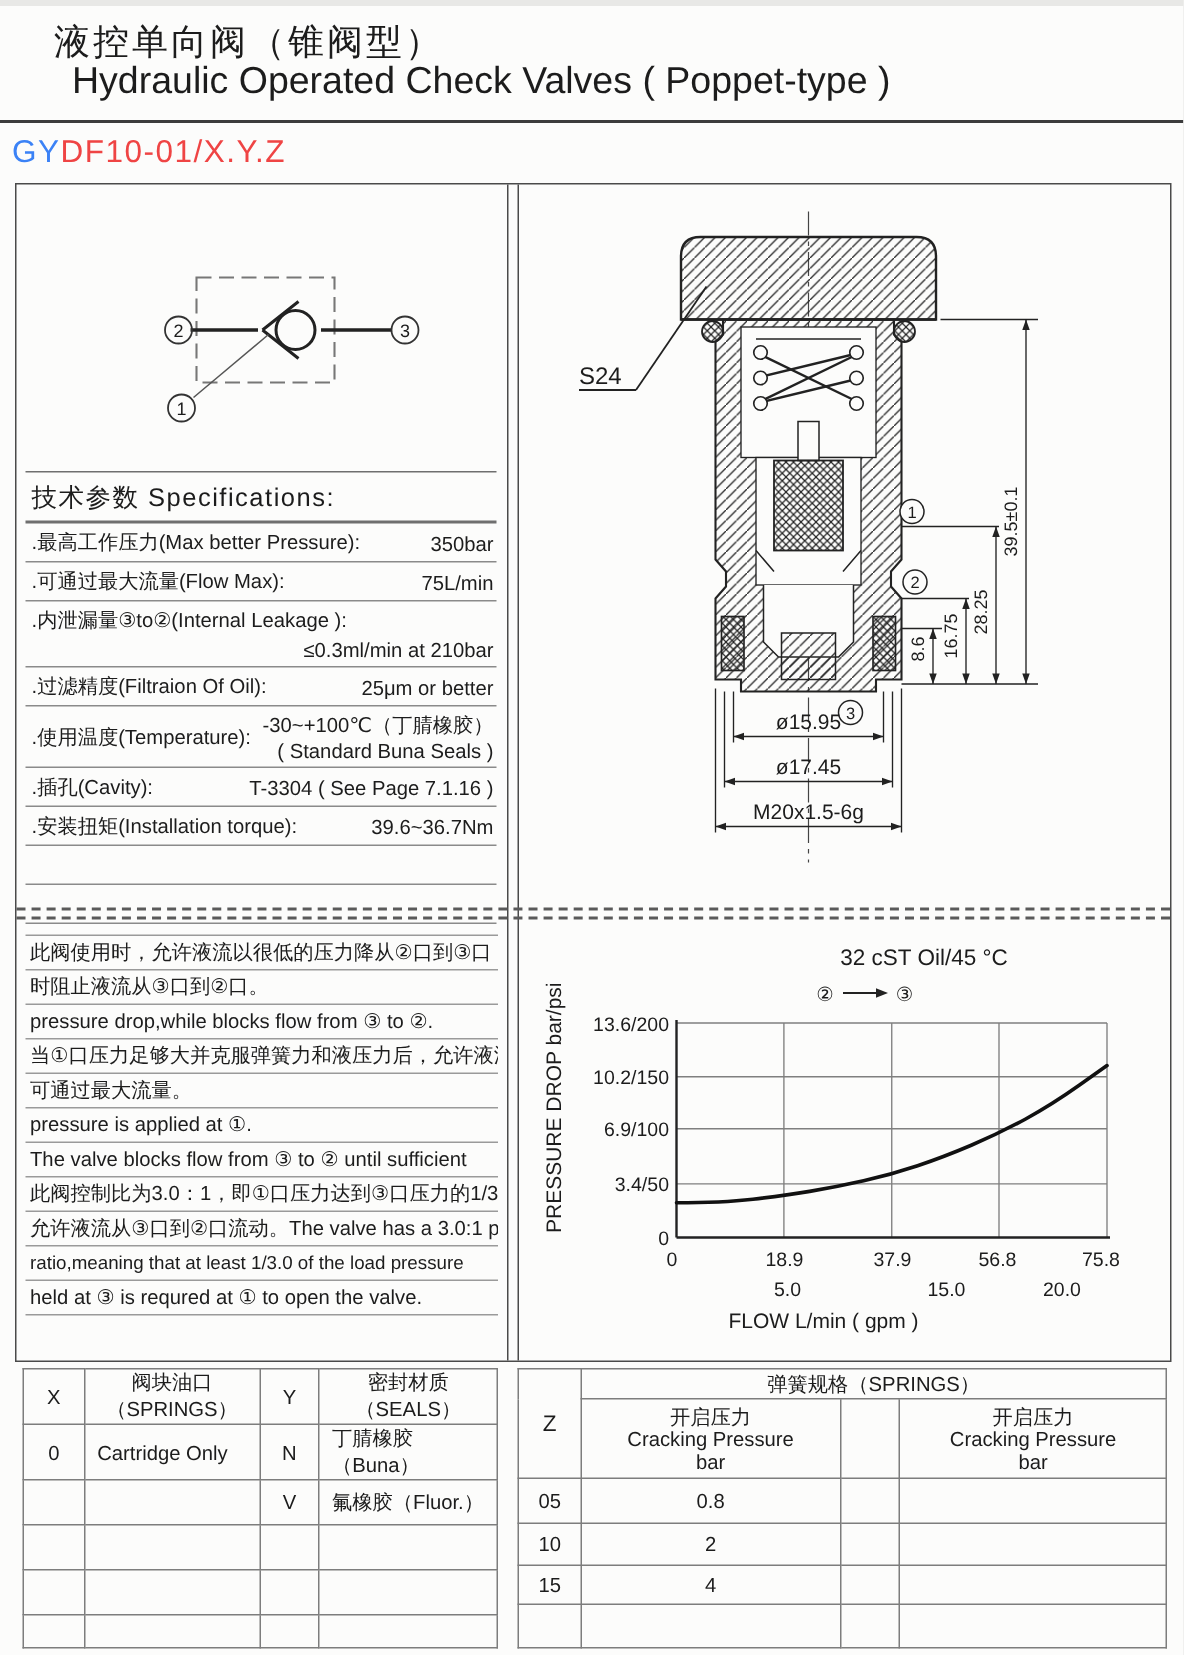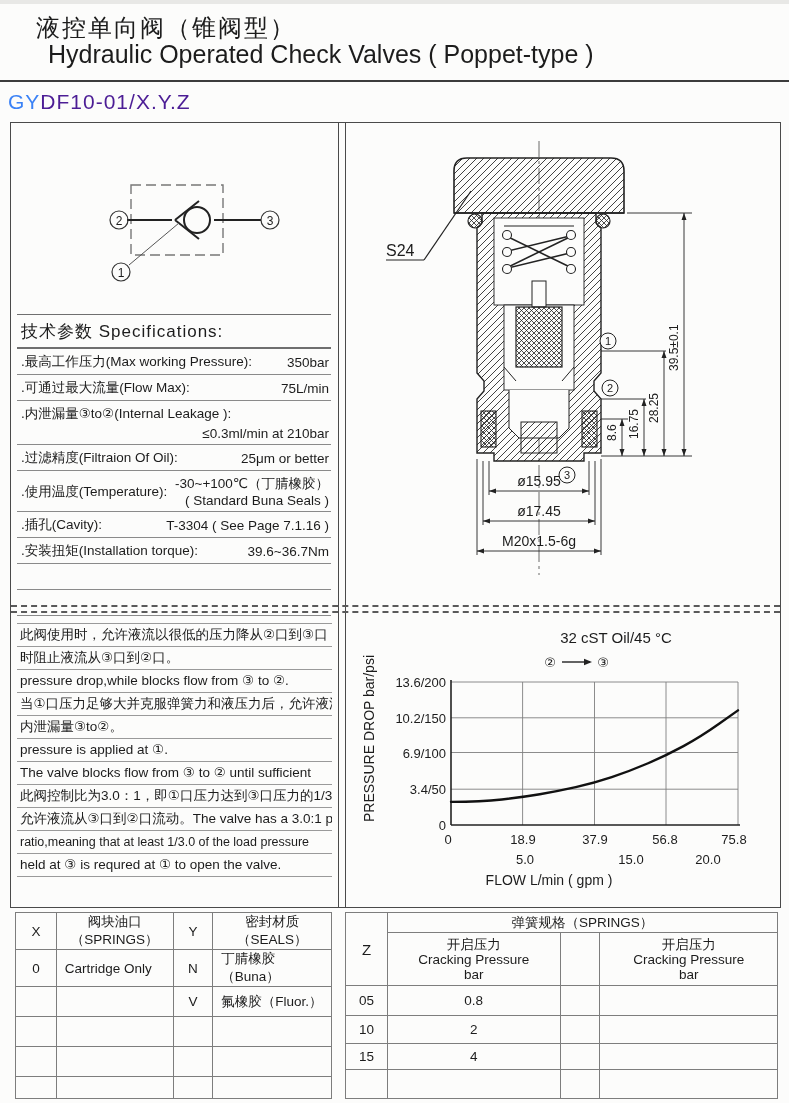--- a/index.html
+++ b/index.html
@@ -4,21 +4,21 @@
 <style>
   html,body{margin:0;padding:0;background:#e8e8e6;}
   .page{position:relative;width:789px;height:1103px;background:#fcfcfb;margin:4px auto;
         font-family:"Liberation Sans","DejaVu Sans",sans-serif;color:#1c1c1c;overflow:hidden;}
   
   .title-zh{position:absolute;left:36px;top:8px;font-size:24px;letter-spacing:2px;font-weight:500;}
   .title-en{position:absolute;left:48px;top:36px;font-size:25px;font-weight:500;white-space:nowrap;}
   .title-rule{position:absolute;left:0;top:76px;width:789px;height:2px;background:#3c3c3c;}
   .model-line{position:absolute;left:8px;top:86px;font-size:21px;letter-spacing:1px;}
   .model-prefix{color:#3b82f6;}
-  .model-code{color:#4c1d95;}
+  .model-code{color:#ef4444;}
   
   .main-box{position:absolute;left:10px;top:118px;width:769px;height:784px;border:1px solid #4a4a4a;}
   .col-divider{position:absolute;left:327px;top:0;width:6px;height:100%;border-left:1px solid #4a4a4a;border-right:1px solid #4a4a4a;}
   .row-divider{position:absolute;left:0;top:482px;width:100%;height:8px;border-top:2px dashed #5a5a5a;border-bottom:2px dashed #5a5a5a;box-sizing:border-box;}
   .left-pane{position:absolute;left:0;top:0;width:327px;height:784px;}
   .right-pane{position:absolute;left:333px;top:0;width:436px;height:784px;}
   
   .specs{position:absolute;left:6px;top:191px;width:314px;font-size:13.5px;}
   .spec-head{border-top:1px solid #6f6f6f;border-bottom:2px solid #6f6f6f;font-size:17px;padding:5px 2px 4px 4px;letter-spacing:1px;}
   .spec-row{display:flex;justify-content:space-between;align-items:center;border-bottom:1px solid #8a8a8a;padding:4px 2px 3px 4px;min-height:18px;}
@@ -66,21 +66,21 @@
         <text x="88" y="79.5" font-size="12" text-anchor="middle">2</text>
         <circle cx="239" cy="75" r="9" fill="none" stroke="#333" stroke-width="1.2"></circle>
         <text x="239" y="79.5" font-size="12" text-anchor="middle">3</text>
         <circle cx="90" cy="127" r="9" fill="none" stroke="#333" stroke-width="1.2"></circle>
         <text x="90" y="131.5" font-size="12" text-anchor="middle">1</text>
       </svg>
 
       <div class="specs">
         <div class="spec-head">技术参数 Specifications:</div>
         <div class="spec-row">
-            <span class="lab">.最高工作压力(Max working Pressure):</span>
+            <span class="lab">.最高工作压力(Max better Pressure):</span>
             <span class="val">350bar</span>
           </div>
         <div class="spec-row">
             <span class="lab">.可通过最大流量(Flow Max):</span>
             <span class="val">75L/min</span>
           </div>
         <div class="spec-row stack"><span class="lab">.内泄漏量③to②(Internal Leakage ):</span><span class="val">≤0.3ml/min at 210bar</span></div>
         <div class="spec-row">
             <span class="lab">.过滤精度(Filtraion Of Oil):</span>
             <span class="val">25μm or better</span>
@@ -99,21 +99,21 @@
           </div>
         <div class="spec-row empty"></div>
         <div class="spec-row empty"></div>
       </div>
 
       <div class="desc">
         <div class="desc-row">此阀使用时，允许液流以很低的压力降从②口到③口，同</div>
         <div class="desc-row">时阻止液流从③口到②口。</div>
         <div class="desc-row">pressure drop,while blocks flow from ③ to ②.</div>
         <div class="desc-row">当①口压力足够大并克服弹簧力和液压力后，允许液流从</div>
-        <div class="desc-row">内泄漏量③to②。</div>
+        <div class="desc-row">可通过最大流量。</div>
         <div class="desc-row">pressure is applied at ①.</div>
         <div class="desc-row">The valve blocks flow from ③ to ② until sufficient</div>
         <div class="desc-row">此阀控制比为3.0：1，即①口压力达到③口压力的1/3.0时，</div>
         <div class="desc-row">允许液流从③口到②口流动。The valve has a 3.0:1 pilot</div>
         <div class="desc-row small">ratio,meaning that at least 1/3.0 of the load pressure</div>
         <div class="desc-row">held at ③ is requred at ① to open the valve.</div>
       </div>
     </div>
 
     <div class="col-divider"></div>

